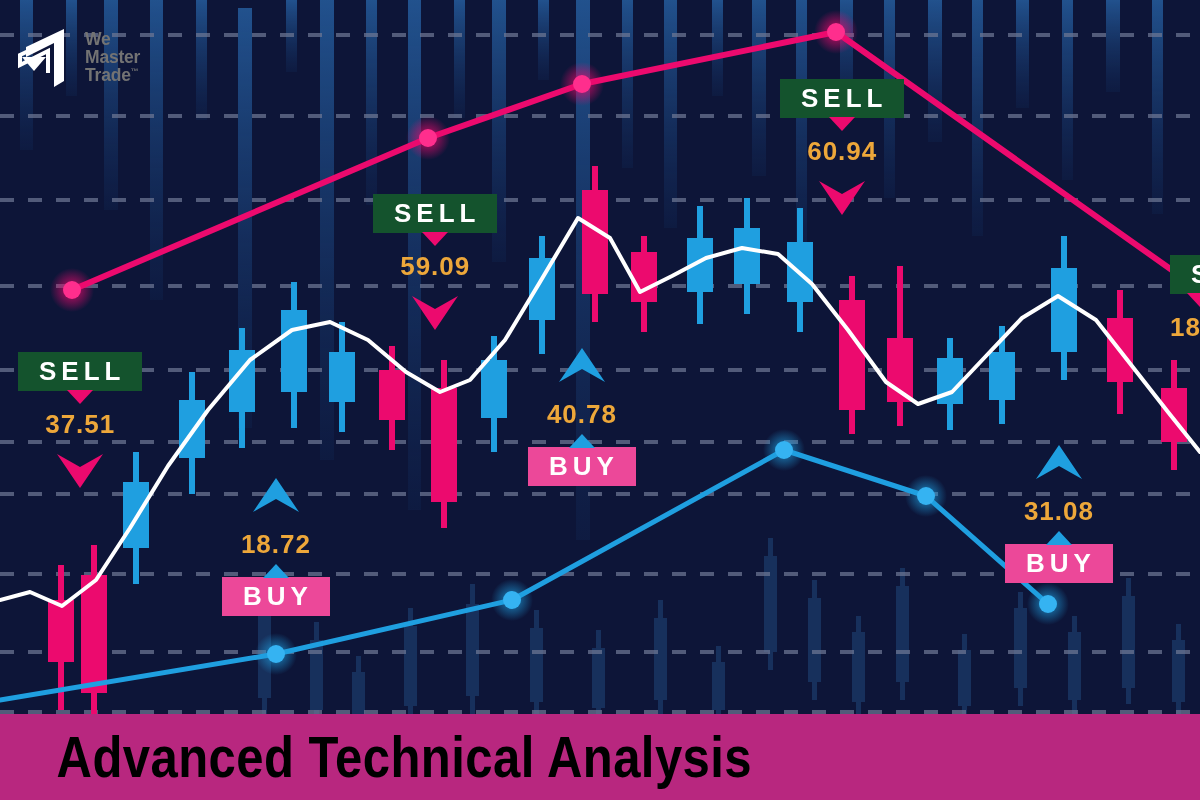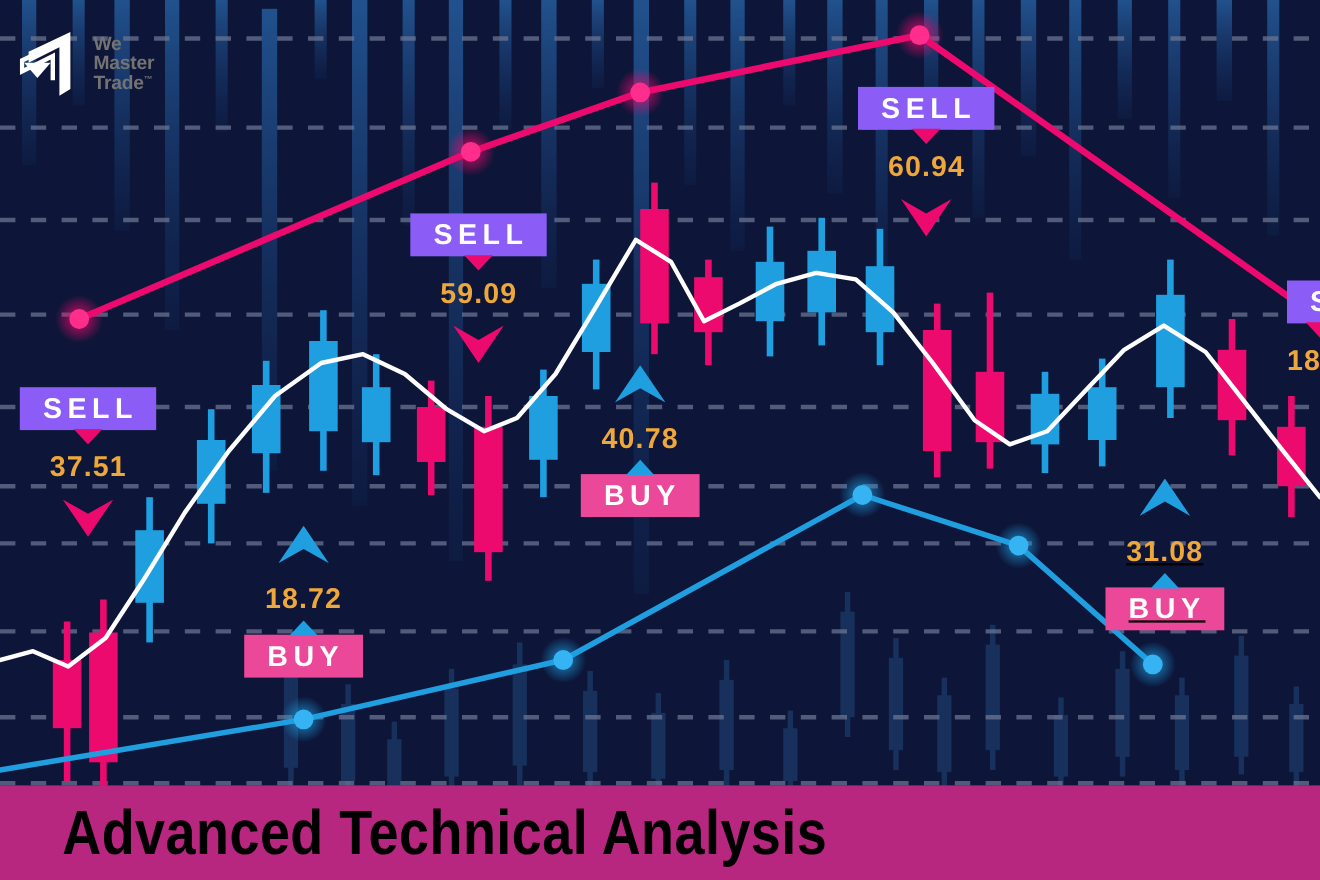--- a/index.html
+++ b/index.html
@@ -33,21 +33,21 @@
   .marker { position:absolute; z-index:30; }
   .marker-inner { position:relative; display:flex; flex-direction:column; align-items:center; }
 
   .pill {
     position:relative; display:inline-block;
     color:#ffffff; font-weight:700;
     font-size:26px; letter-spacing:5px;
     padding:6px 17px 7px 21px; line-height:1.0;
     white-space:nowrap;
   }
-  .pill.sell { background:#8b5cf6; }
+  .pill.sell { background:#14532d; }
   .pill.buy  { background:#ec4899; }
 
   
   .pill.sell::after {
     content:""; position:absolute; left:50%; bottom:-13px; transform:translateX(-50%);
     width:0; height:0;
     border-left:13px solid transparent; border-right:13px solid transparent;
     border-top:14px solid #ec0a6e;
   }
   .pill.buy::after {
@@ -329,41 +329,41 @@
   <div class="marker sell-marker" style="left:373px; top:194px;">
     <div class="marker-inner">
       <div class="pill sell">SELL</div>
       <div class="price">59.09</div>
       <svg class="arrow" width="46" height="36" viewBox="0 0 46 36">
         <path d="M0 0 L23 34 L46 0 L23 13 Z" fill="#ec0a6e"></path>
       </svg>
     </div>
   </div>
 
-  <div class="marker buy-marker" style="left:528px; top:332px;">
+  <div class="marker buy-marker" style="left:528px; top:348px;">
     <div class="marker-inner">
       <svg class="arrow" width="46" height="36" viewBox="0 0 46 36">
         <path d="M0 34 L23 0 L46 34 L23 21 Z" fill="#1f9fe0"></path>
       </svg>
       <div class="price">40.78</div>
       <div class="pill buy">BUY</div>
     </div>
   </div>
 
   <div class="marker sell-marker" style="left:780px; top:79px;">
     <div class="marker-inner">
       <div class="pill sell">SELL</div>
       <div class="price">60.94</div>
       <svg class="arrow" width="46" height="36" viewBox="0 0 46 36">
         <path d="M0 0 L23 34 L46 0 L23 13 Z" fill="#ec0a6e"></path>
       </svg>
     </div>
   </div>
 
-  <div class="marker buy-marker" style="left:1005px; top:435px;text-decoration:underline;">
+  <div class="marker buy-marker" style="left:1005px; top:445px;">
     <div class="marker-inner">
       <svg class="arrow" width="46" height="36" viewBox="0 0 46 36">
         <path d="M0 34 L23 0 L46 34 L23 21 Z" fill="#1f9fe0"></path>
       </svg>
       <div class="price">31.08</div>
       <div class="pill buy">BUY</div>
     </div>
   </div>
 
   <div class="marker sell-marker" style="left:1170px; top:255px;">

